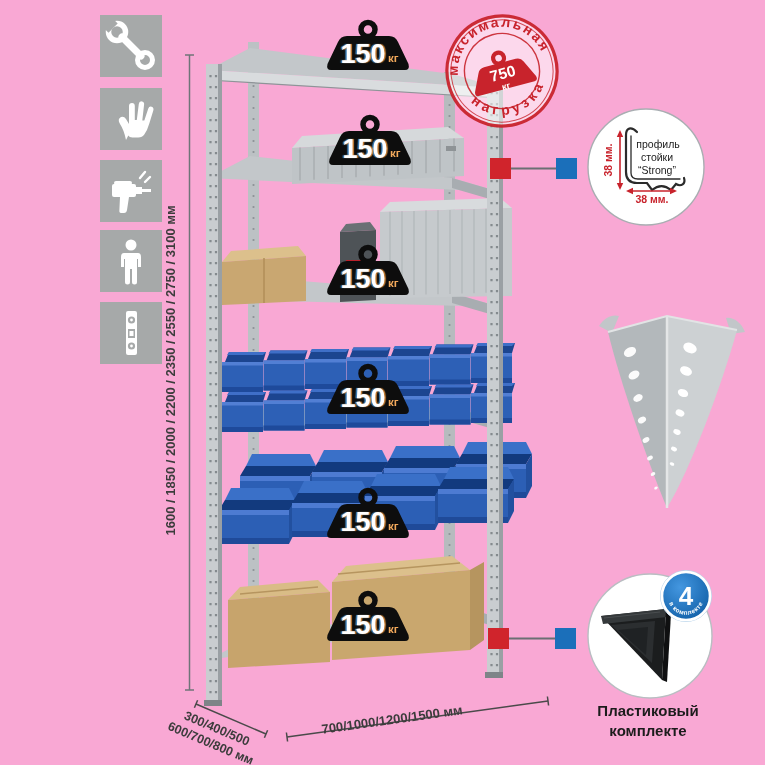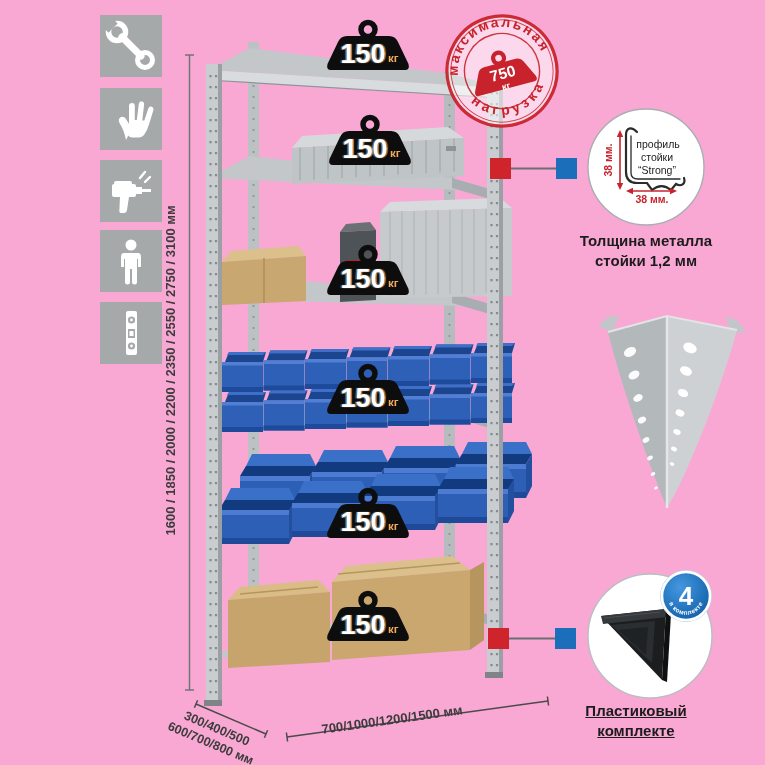--- a/index.html
+++ b/index.html
@@ -361,25 +361,21 @@
       <g transform="translate(686,596)">
         <circle r="25.5" fill="none" stroke="#bcd6ec" stroke-width="1"></circle>
         <circle r="24" fill="url(#gb)" stroke="#fff" stroke-width="2.6"></circle>
         <text class="badge-num" y="9">4</text>
         <path id="badgeArc" d="M -17.5,5 A 18,18 0 0 0 17.5,5" fill="none"></path>
         <text class="badge-arc"><textPath href="#badgeArc" startOffset="50%" text-anchor="middle">в комплекте</textPath></text>
       </g>
     </g>
   </svg>
 
-  <div class="caption" style="left:546px;top:231px;width:200px;">
-    <span>Толщина металла</span><br>
-    <span>стойки 1,2 мм</span>
-  </div>
-  <div class="caption" style="left:536px;top:701px;width:200px;text-decoration:underline;">
+  <div class="caption" style="left:548px;top:701px;width:200px;">
     <span>Пластиковый</span><br>
     <span>комплекте</span>
   </div>
 
   <div class="dimlabel height-label">1600 / 1850 / 2000 / 2200 / 2350 / 2550 / 2750 / 3100 мм</div>
   <div class="dimlabel depth-label">
     <span>300/400/500</span><br>
     <span>600/700/800 мм</span>
   </div>
   <div class="dimlabel width-label">700/1000/1200/1500 мм</div>

